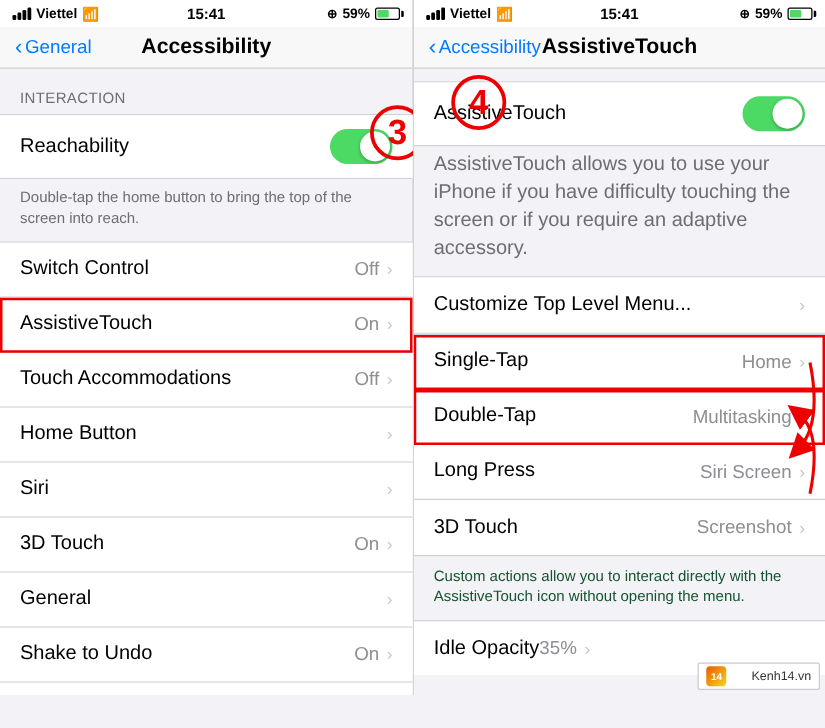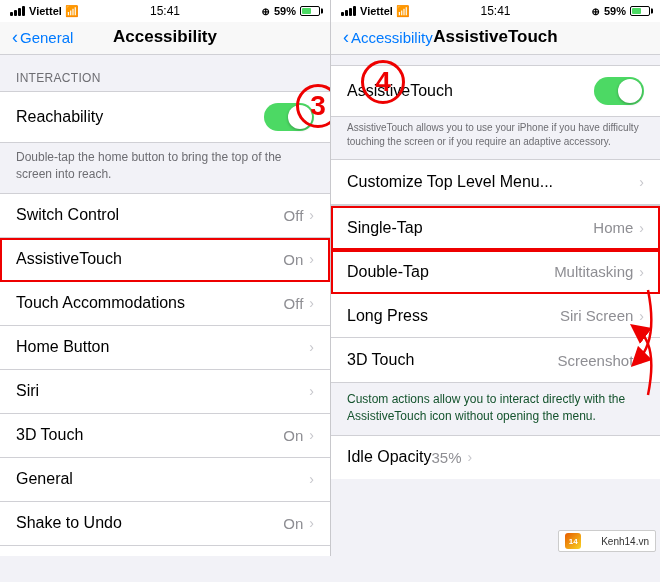--- a/index.html
+++ b/index.html
@@ -38,21 +38,21 @@
       font-weight: 600;
     }
     .status-left, .status-right {
       display: flex;
       align-items: center;
       gap: 4px;
       font-size: 11px;
     }
     .status-time {
       font-size: 12px;
-      font-weight: 400;
+      font-weight: 700;
       position: absolute;
       left: 50%;
       transform: translateX(-50%);
     }
     .signal-bars {
       display: flex; align-items: flex-end; gap: 1px;
     }
     .signal-bars span {
       background: #000; width: 3px; border-radius: 1px;
     }
@@ -202,21 +202,21 @@
 
     
     .arrow-annotation {
       position: absolute;
       z-index: 20;
       pointer-events: none;
     }
 
     
     .assistivetouch-desc {
-      font-size: 10px;
+      font-size: 16px;
       color: #6d6d72;
       padding: 4px 16px 10px;
       line-height: 1.4;
     }
 
     .watermark {
       position: absolute;
       bottom: 4px;
       right: 4px;
       background: #fff;

